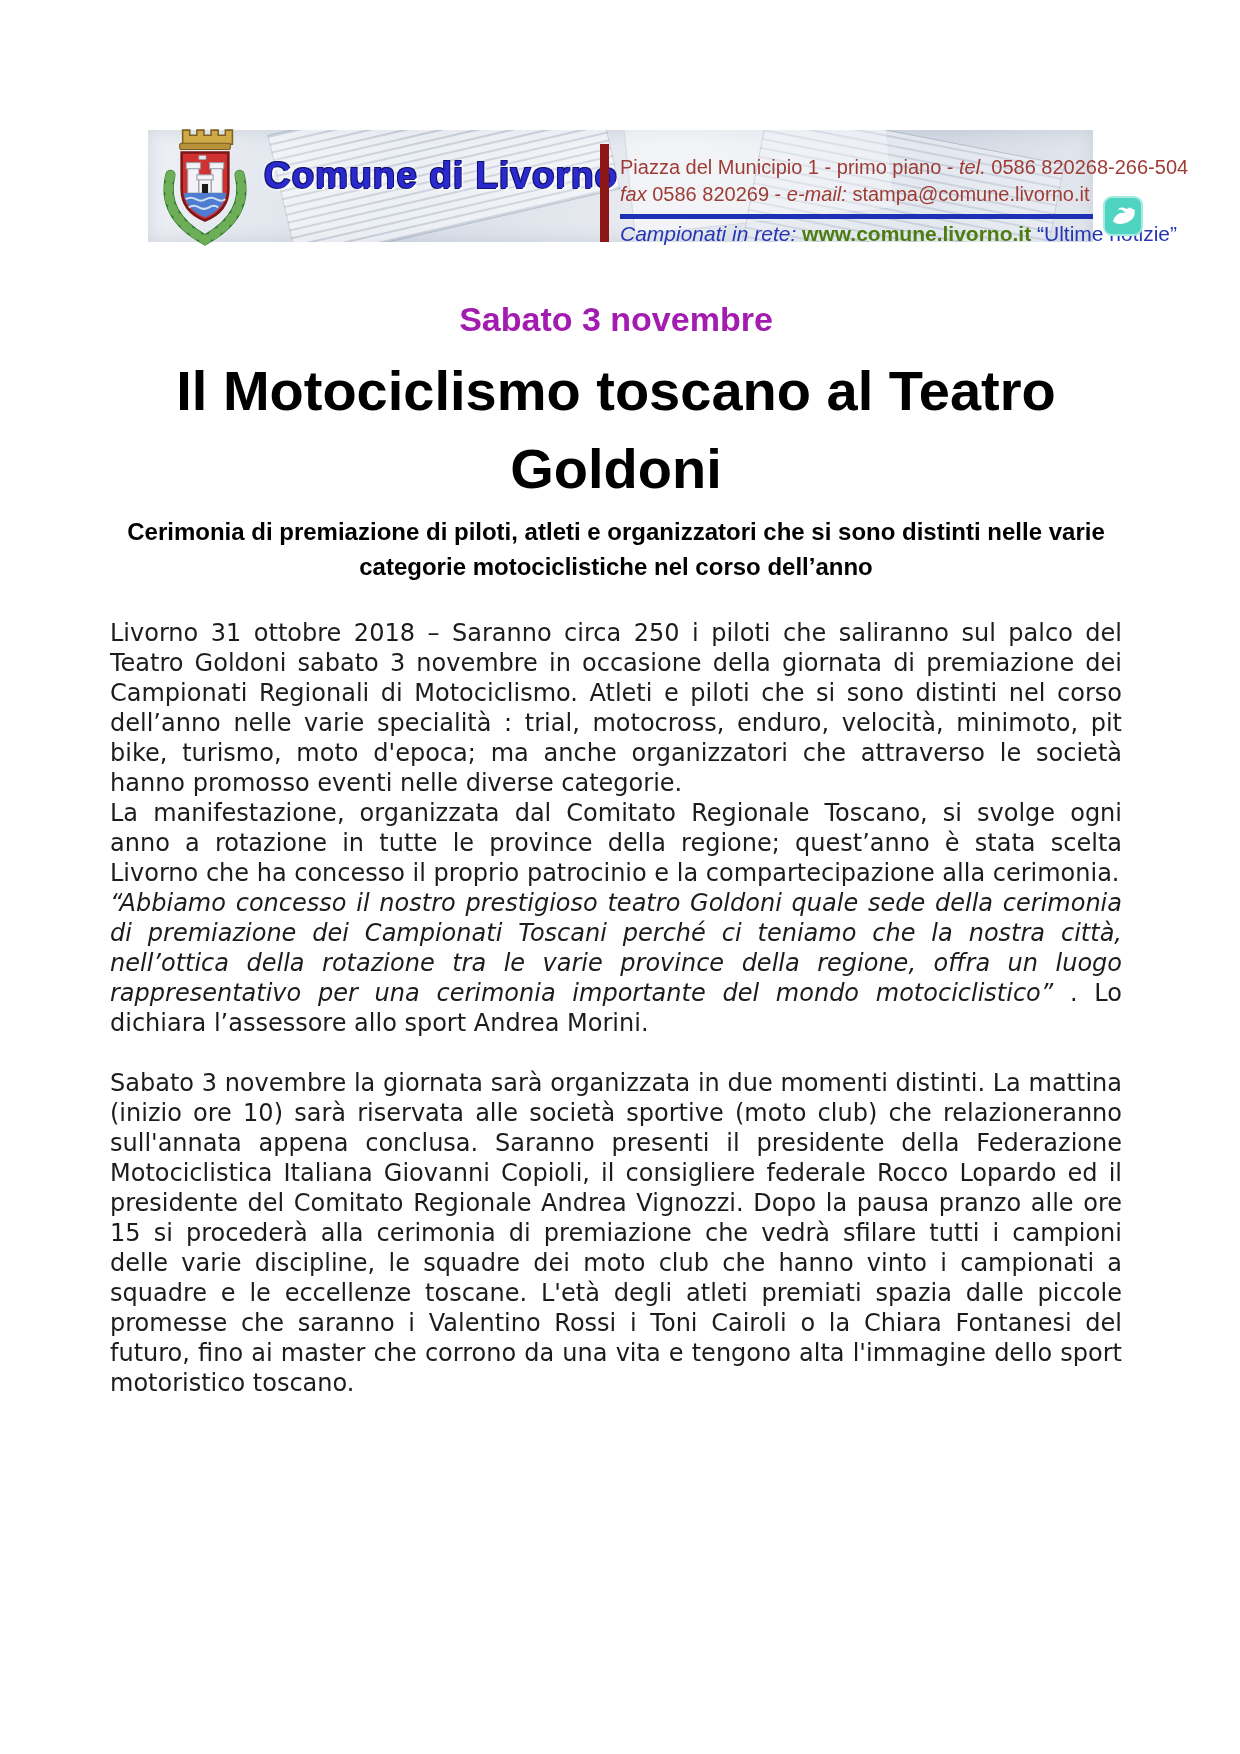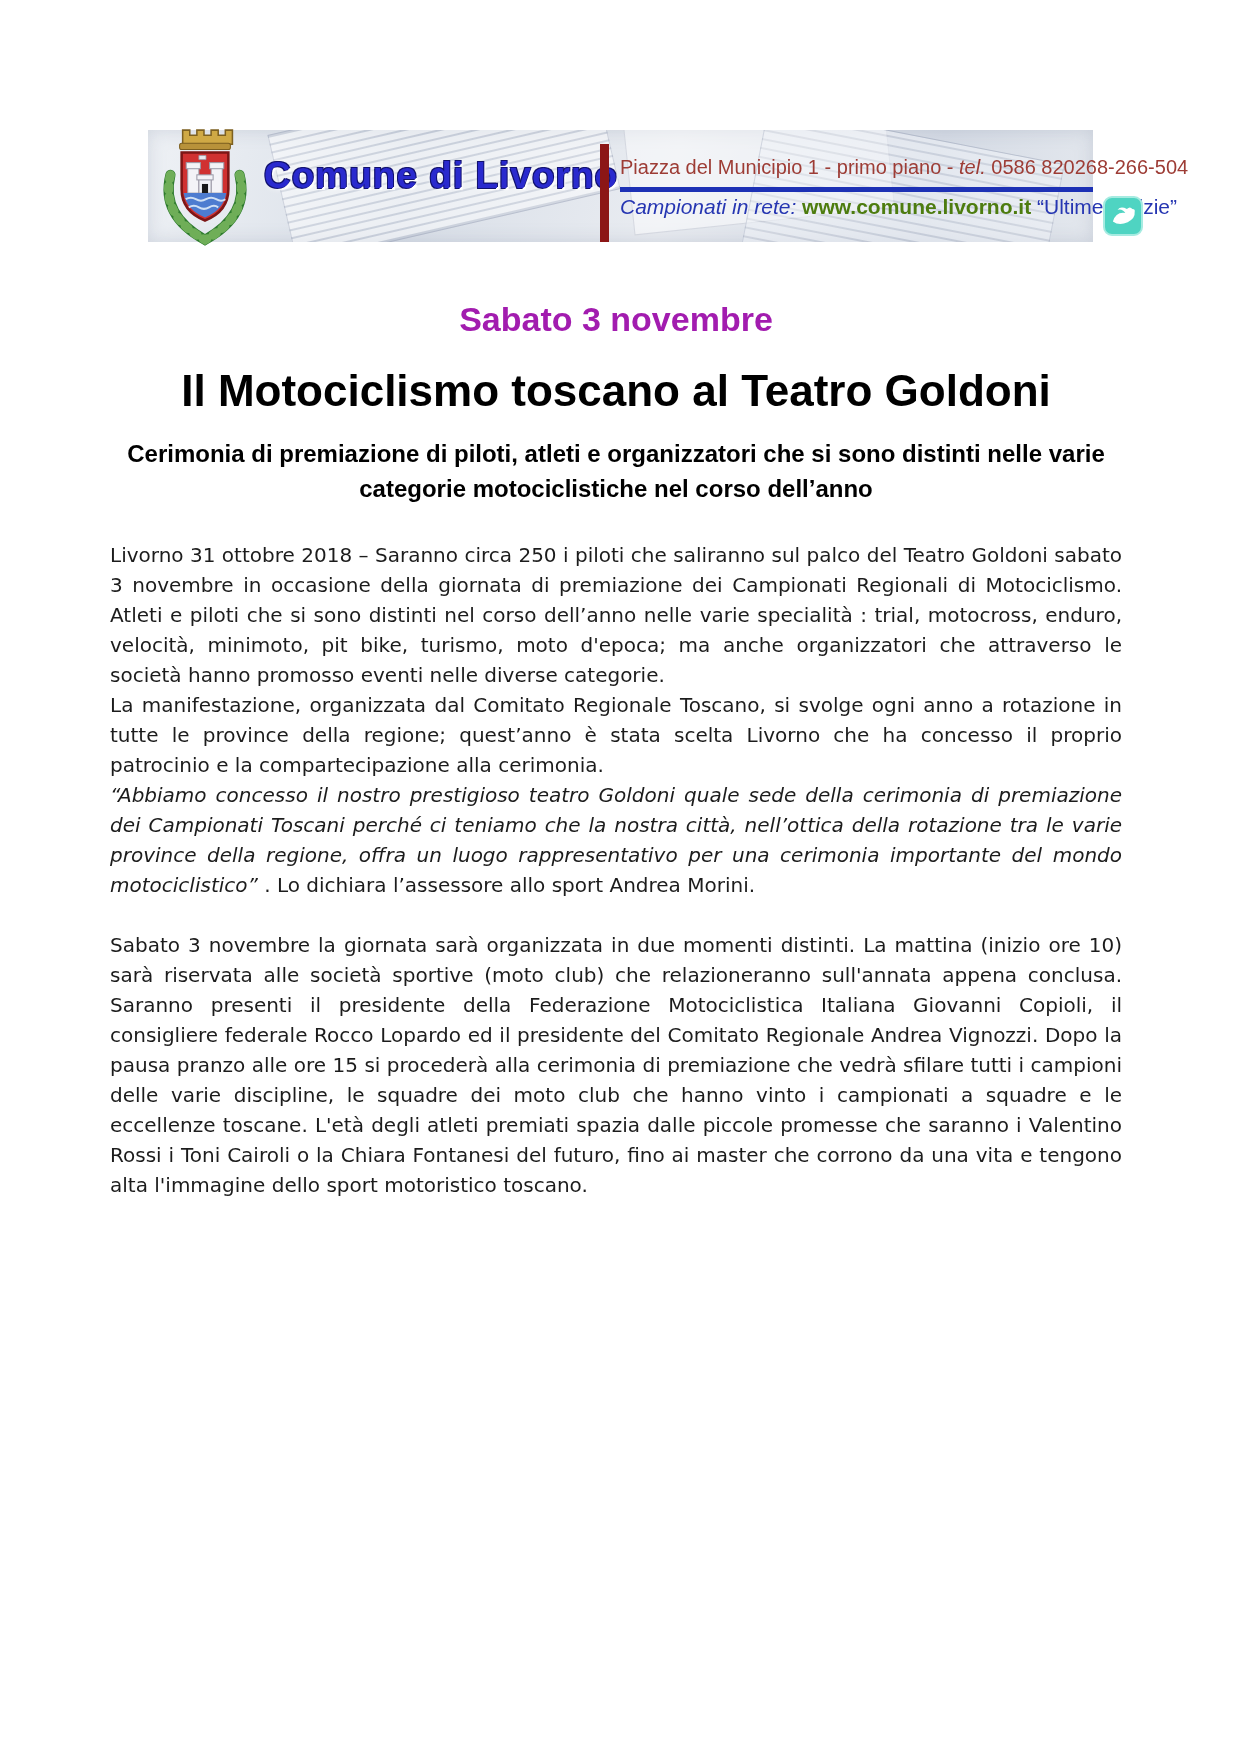--- a/index.html
+++ b/index.html
@@ -64,28 +64,28 @@
   }
 
   
   .article{position:absolute;left:110px;top:300px;width:1012px;}
   .kicker{
     text-align:center;font-family:"Liberation Sans",sans-serif;font-weight:bold;
     font-size:34px;line-height:38px;margin:0;color:#a21caf;
   }
   .title{
     text-align:center;font-family:"Liberation Sans",sans-serif;font-weight:bold;
-    font-size:44px;line-height:78px;margin:14px auto 0;max-width:1012px;color:#000;
+    font-size:56px;line-height:78px;margin:14px auto 0;max-width:1012px;color:#000;
   }
   .subtitle{
     text-align:center;font-family:"Liberation Sans",sans-serif;font-weight:bold;
     font-size:24px;line-height:35px;margin:6px auto 0;max-width:1000px;color:#000;
   }
   p.bodytext{
-    font-size:20px;line-height:30px;text-align:justify;margin:0;color:#1c1c1c;
+    font-size:24px;line-height:30px;text-align:justify;margin:0;color:#1c1c1c;
     font-family:"DejaVu Sans",sans-serif;
   }
   p.first{margin-top:34px;}
   p.spaced{margin-top:30px;}
   .quote i{font-style:italic;}
 </style>
 </head>
 <body>
 
 <div class="banner">
@@ -115,20 +115,21 @@
   </svg>
 
   <div class="org">
     <div>Comune di Livorno</div>
   </div>
 
   <div class="vbar"></div>
 
   <div class="contact">
     <div><span>Piazza del Municipio 1 - primo piano - </span><i>tel.</i><span> 0586 820268-266-504</span></div>
+    <div><i>fax</i><span> 0586 820269  -  </span><i>e-mail:</i><span> stampa@comune.livorno.it</span></div>
     <div class="rule"></div>
     <div class="line3"><i>Campionati in rete: </i><b>www.comune.livorno.it</b><span> “Ultime notizie”</span></div>
   </div>
 
   <div class="twitter">
     <svg width="28" height="26" viewBox="0 0 36 30">
       <path fill="#ffffff" d="M5 22 Q9 9 21 11 Q17 5 11 7 Q15 2 23 6 Q27 2 30 6 Q34 6 33 10 Q34 18 24 23 Q13 28 5 22 Z"></path>
       <path fill="#ffffff" d="M20 12 Q26 6 32 9 L26 14 Z"></path>
     </svg>
   </div>

